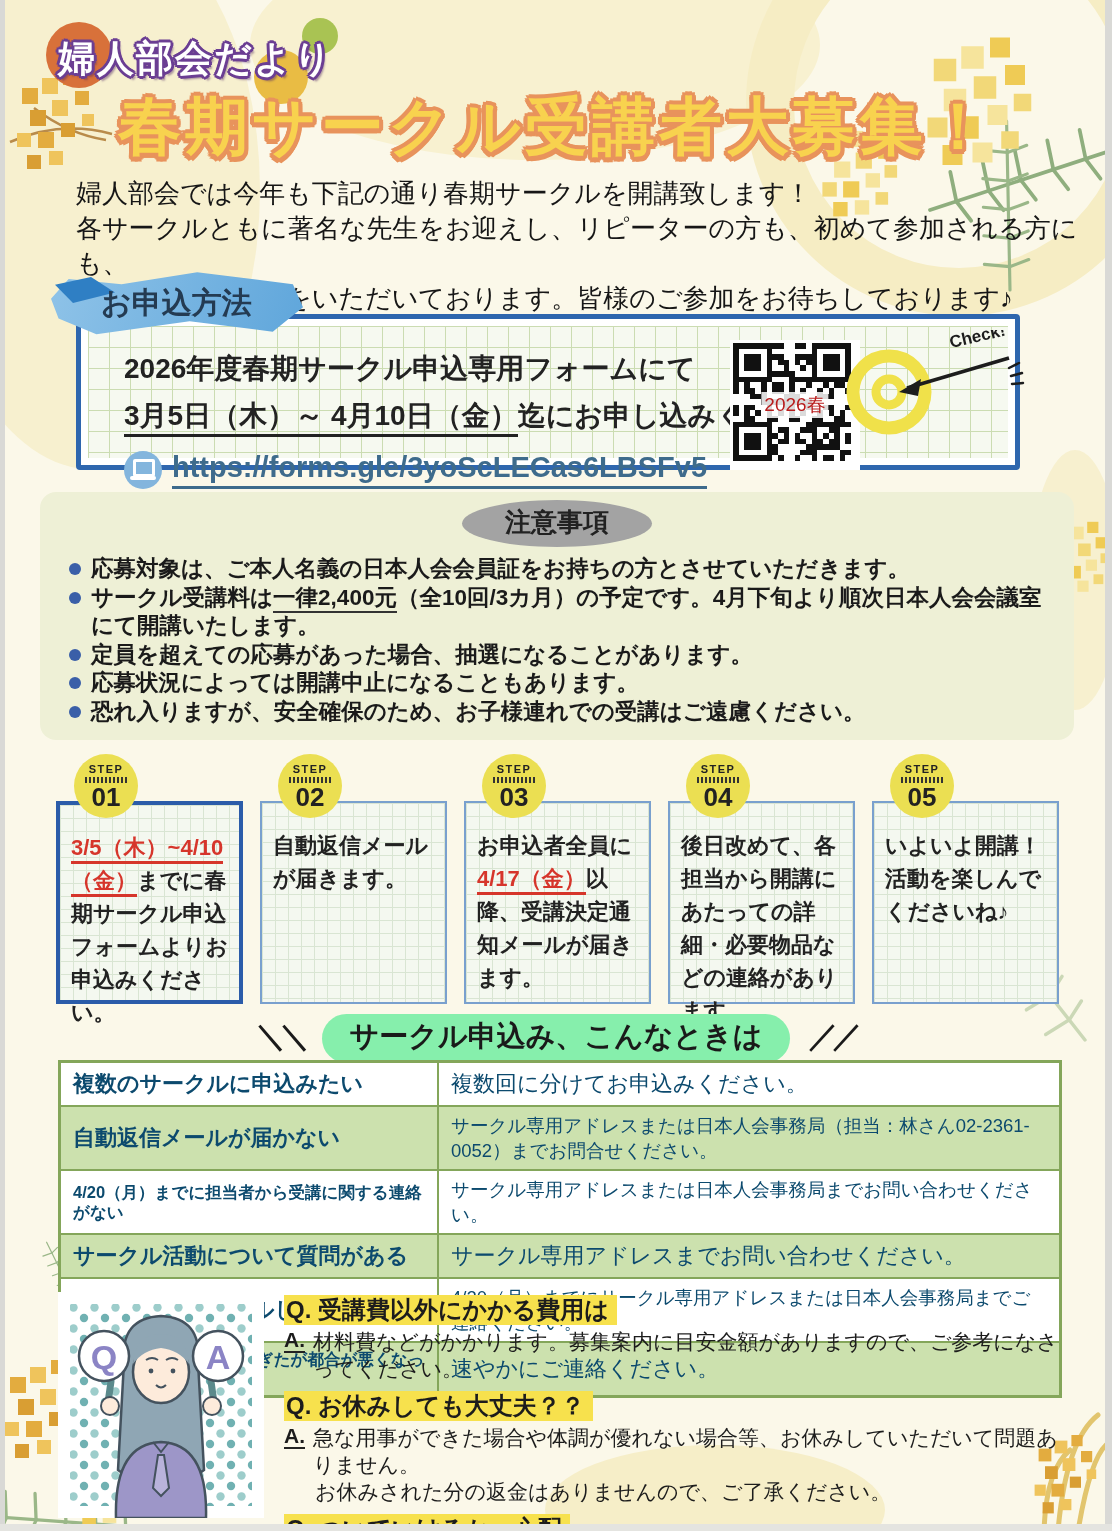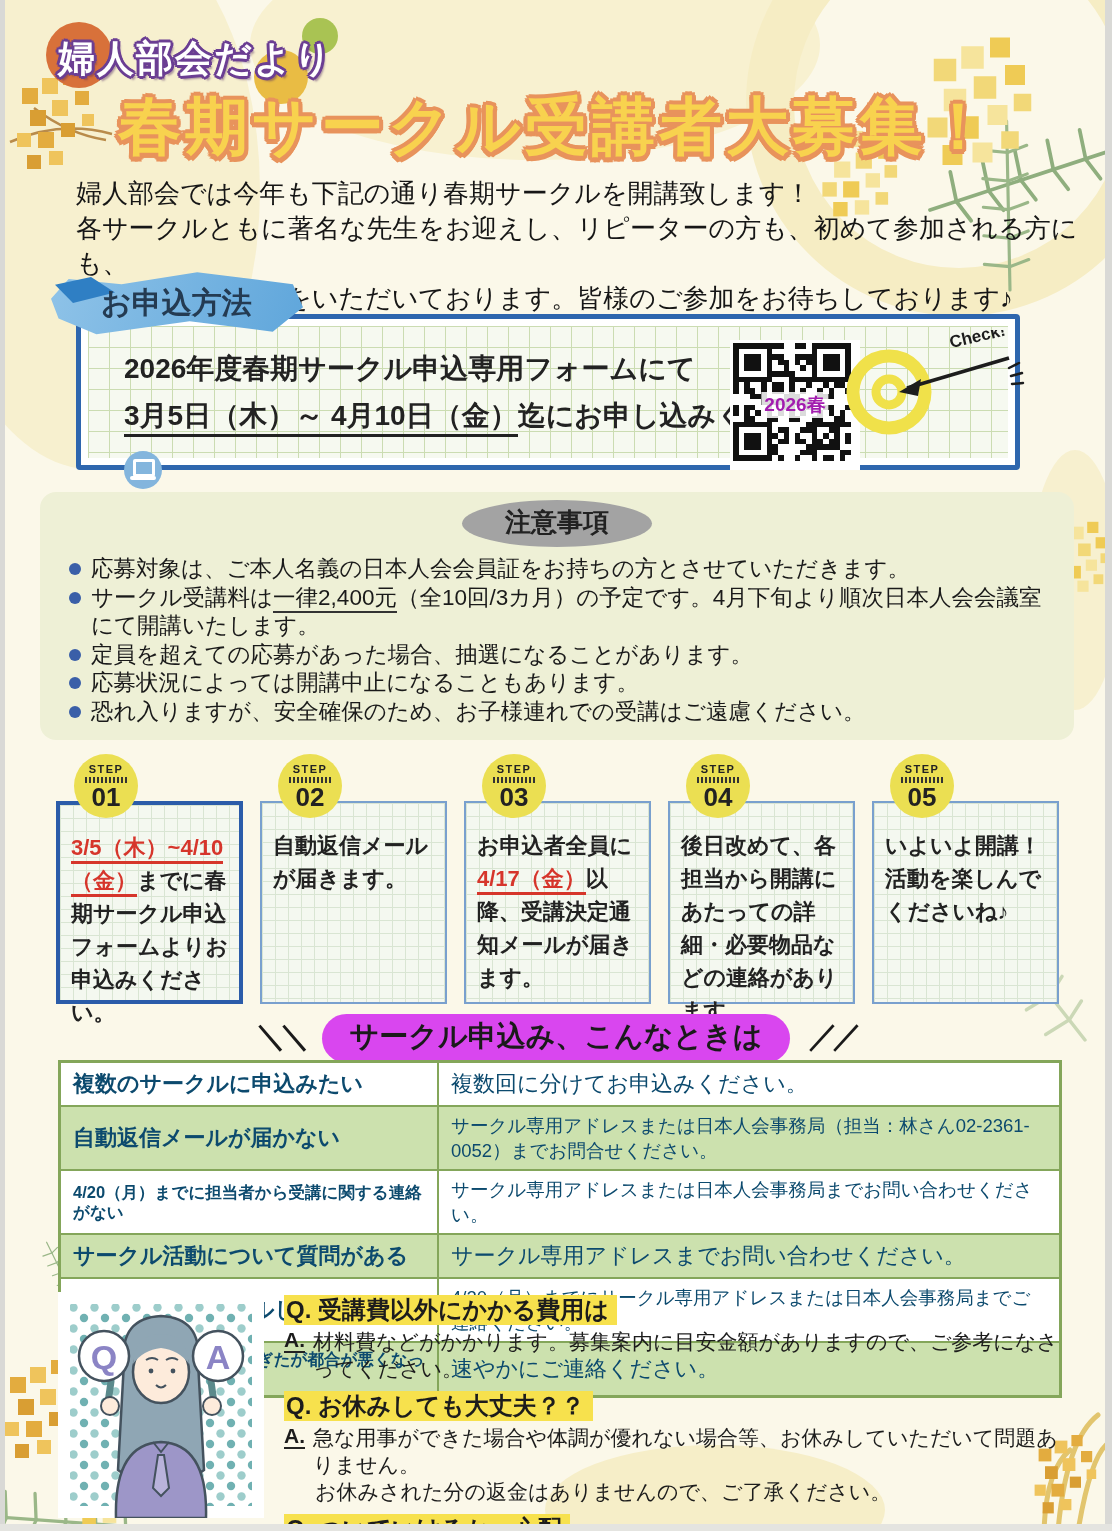--- a/index.html
+++ b/index.html
@@ -62,28 +62,28 @@
   .url-row{display:flex;align-items:center;gap:10px;margin-top:16px;}
   .pc-icon{position:relative;width:38px;height:38px;border-radius:50%;background:#83B5DD;flex:0 0 auto;}
   .pc-icon::before{content:'';position:absolute;left:9px;top:8px;width:16px;height:12px;
     border:3px solid #fff;border-radius:2px;}
   .pc-icon::after{content:'';position:absolute;left:6px;top:25px;width:26px;height:4px;background:#fff;border-radius:2px;}
   .url-link{font-size:29px;font-weight:bold;color:#3E6B8C;text-decoration:none;border-bottom:3px solid #3E6B8C;padding-bottom:2px;}
   .qr{position:absolute;right:148px;top:14px;width:124px;height:124px;background:#fff;padding:3px;}
   .qr-grid{display:grid;grid-template-columns:repeat(21,1fr);width:118px;height:118px;}
   .qr-grid div{background:#fff;} .qr-grid div.on{background:#111;}
   .qr-caption{position:absolute;left:50%;top:50%;transform:translate(-50%,-50%);
-    font-size:19px;font-weight:bold;color:#a21caf;background:rgba(255,255,255,.85);padding:0 3px;white-space:nowrap;}
+    font-size:19px;font-weight:normal;color:#b91c1c;background:rgba(255,255,255,.85);padding:0 3px;white-space:nowrap;}
   .check-svg{position:absolute;right:-18px;top:4px;}
   
   .notes{left:40px;top:492px;width:1034px;box-sizing:border-box;background:#EEF0D6;border-radius:16px;
     padding:8px 26px 14px 26px;}
   .notes-title{width:190px;margin:0 auto;background:#a3a3a3;border-radius:50%;text-align:center;
     font-size:26px;font-weight:bold;color:#222;padding:5px 0 7px;}
-  .notes-list{margin:8px 0 0;padding:0;list-style:none;}
+  .notes-list{margin:8px 0 0;padding:0;list-style:none;font-weight:bold;}
   .notes-list li{position:relative;padding-left:25px;font-size:22.5px;line-height:28.5px;color:#1a1a1a;}
   .notes-list li::before{content:'';position:absolute;left:3px;top:8px;width:12px;height:12px;border-radius:50%;background:#3A5FA8;}
   .u-note{border-bottom:2.5px solid #333;padding-bottom:1px;}
   
   .steps{left:56px;top:754px;width:1004px;display:flex;gap:17px;}
   .step{width:187px;box-sizing:border-box;}
   .step-circle{position:relative;z-index:2;width:64px;height:64px;margin:0 0 -17px 18px;border-radius:50%;
     background:#EBDF52;display:flex;flex-direction:column;align-items:center;justify-content:center;}
   .step-label{font-size:11px;font-weight:bold;letter-spacing:1.5px;color:#222;line-height:11px;}
   .step-stripes{width:42px;height:6px;margin:2px 0;
@@ -91,21 +91,21 @@
   .step-num{font-size:26px;font-weight:bold;color:#222;line-height:24px;}
   .step-box{position:relative;z-index:1;height:203px;box-sizing:border-box;border:2.5px solid #79A0CE;
     background-color:#F4F8F0;
     background-image:linear-gradient(#D9E5D3 1px,transparent 1px),linear-gradient(90deg,#D9E5D3 1px,transparent 1px);
     background-size:13px 13px;padding:26px 8px 8px 11px;}
   .step:first-child .step-box{border:4px solid #2B5CA9;}
   .step-text{font-size:22px;font-weight:bold;line-height:33px;color:#222;}
   .red-u{color:#D6352B;border-bottom:3px solid #D6352B;padding-bottom:1px;}
   
   .faq-head{left:0;top:1014px;width:100%;text-align:center;font-size:29px;font-weight:bold;color:#1a1a1a;}
-  .faq-pill{display:inline-block;background:#d946ef;border-radius:40px;padding:3px 28px 6px;}
+  .faq-pill{display:inline-block;background:#86efac;border-radius:40px;padding:3px 28px 6px;}
   .faq-slash{font-size:30px;font-weight:bold;margin:0 10px;letter-spacing:-6px;}
   .faq-table{left:58px;top:1060px;width:1004px;border-collapse:collapse;border:3px solid #84A65A;background:#fff;}
   .faq-table td{border:2.5px solid #84A65A;padding:6px 12px;color:#0c4a6e;}
   .faq-table tr:nth-child(even){background:#CCE1AE;}
   td.q-col{width:352px;font-weight:bold;font-size:22px;}
   td.q-col.small-q{font-size:16.5px;line-height:20px;font-weight:bold;}
   td.a-col{font-size:22px;}
   td.a-col.small-a{font-size:18.5px;}
   
   .qa{left:58px;top:1292px;width:1010px;display:flex;gap:20px;}
@@ -184,20 +184,21 @@
       <span class="label">お申込方法</span>
     </div>
     <div class="apply-grid">
       <div class="apply-lines">
         <div class="apply-line1">2026年度春期サークル申込専用フォームにて</div>
         <div class="apply-line2">
           <span class="u-dark">3月5日（木）～ 4月10日（金）</span><span>迄にお申し込みください。</span>
         </div>
         <div class="url-row">
           <span class="pc-icon"></span>
+          <a class="url-link" href="#">https://forms.gle/3yoScLECas6LBSFv5</a>
         </div>
       </div>
       <div class="qr">
         <div class="qr-grid" id="qr">
             <div class="on"></div>
             <div class="on"></div>
             <div class="on"></div>
             <div class="on"></div>
             <div class="on"></div>
             <div class="on"></div>

